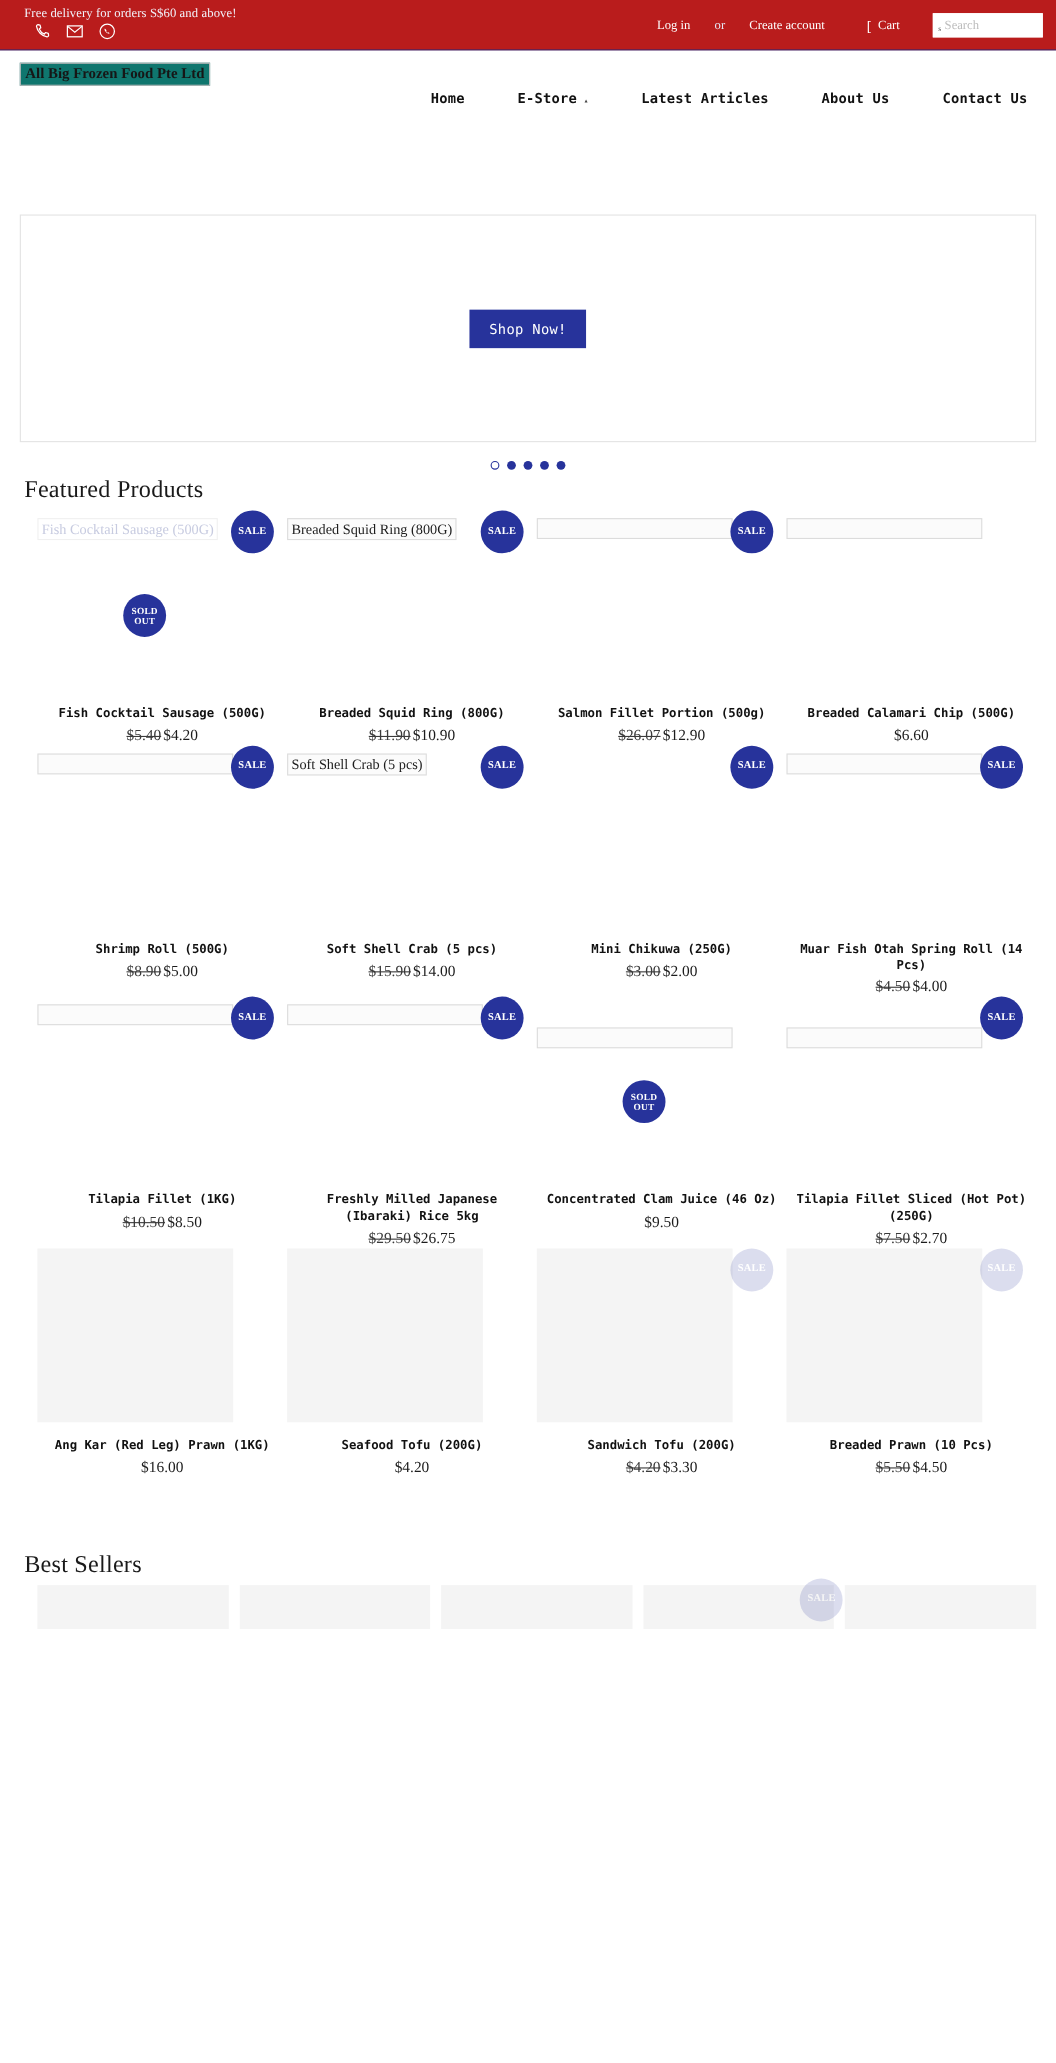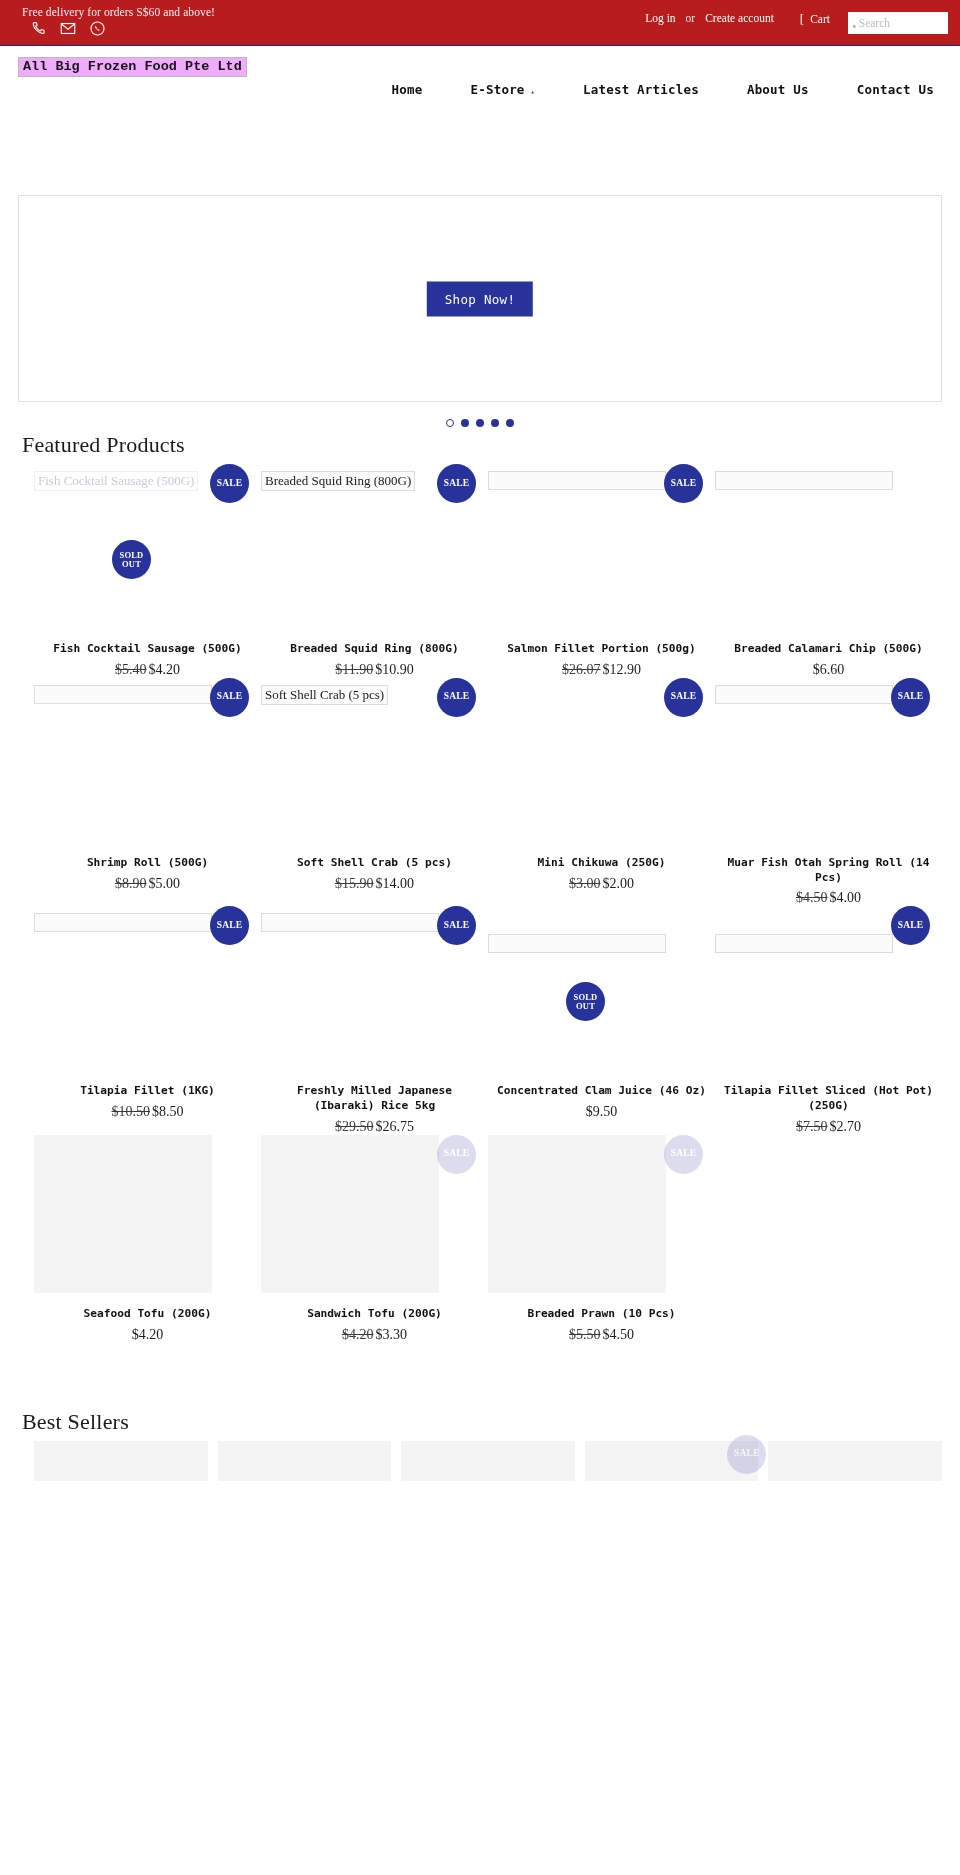--- a/index.html
+++ b/index.html
@@ -31,21 +31,21 @@
   }
   .social-row {
     position: absolute;
     left: 30px; top: 20px;
     display: flex; gap: 12px; align-items: center;
   }
   .social-row svg { display: block; }
   .acct-row {
     position: absolute;
     right: 12px; top: 12px;
-    display: flex; align-items: flex-start; gap: 4px;
+    display: flex; align-items: center; gap: 16px;
     font-size: 11.5px;
     color: #ffffff;
     margin-left: 40px;
   }
   .acct-row a { color: #ffffff; text-decoration: none; }
   .acct-sep { margin: 0 6px; color: #e6e8f6; }
   .cart-wrap {
     display: flex; align-items: center; gap: 6px;
     margin-left: 22px; margin-right: 14px;
   }
@@ -72,25 +72,25 @@
   
   .header-main {
     height: 107px;
     position: relative;
     background: #ffffff;
   }
   .logo-alt {
     position: absolute;
     left: 18px; top: 11px;
     border: 1px solid #b9b9b9;
-    background: #f0abfc;
+    background: #0f766e;
     padding: 1px 4px 2px 4px;
     font-size: 13.5px;
     font-weight: bold;
-    font-family: Liberation Mono, monospace;
+    font-family: Liberation Serif, serif;
     color: #161616;
     white-space: nowrap;
   }
   .nav {
     position: absolute;
     right: 0px; top: 36px;
     display: flex;
     align-items: center;
     gap: 0px;
     font-family: "DejaVu Sans Mono", monospace;
@@ -398,20 +398,27 @@
           <div class="alt-label empty" style="top: 28px;"></div>
           <div class="badge">SALE</div>
         </div>
         <div class="card-title">Tilapia Fillet Sliced (Hot Pot) (250G)</div>
         <div class="card-price"><span class="was">$7.50</span><span>$2.70</span></div>
       </div>
       <div class="card">
         <div class="card-media" style="height: 172px;">
           <div class="ph-img"></div>
         </div>
+        <div class="card-title">Ang Kar (Red Leg) Prawn (1KG)</div>
+        <div class="card-price"><span>$16.00</span></div>
+      </div>
+      <div class="card">
+        <div class="card-media" style="height: 172px;">
+          <div class="ph-img"></div>
+        </div>
         <div class="card-title">Seafood Tofu (200G)</div>
         <div class="card-price"><span>$4.20</span></div>
       </div>
       <div class="card">
         <div class="card-media" style="height: 172px;">
           <div class="ph-img"></div>
           <div class="badge faded">SALE</div>
         </div>
         <div class="card-title">Sandwich Tofu (200G)</div>
         <div class="card-price"><span class="was">$4.20</span><span>$3.30</span></div>

